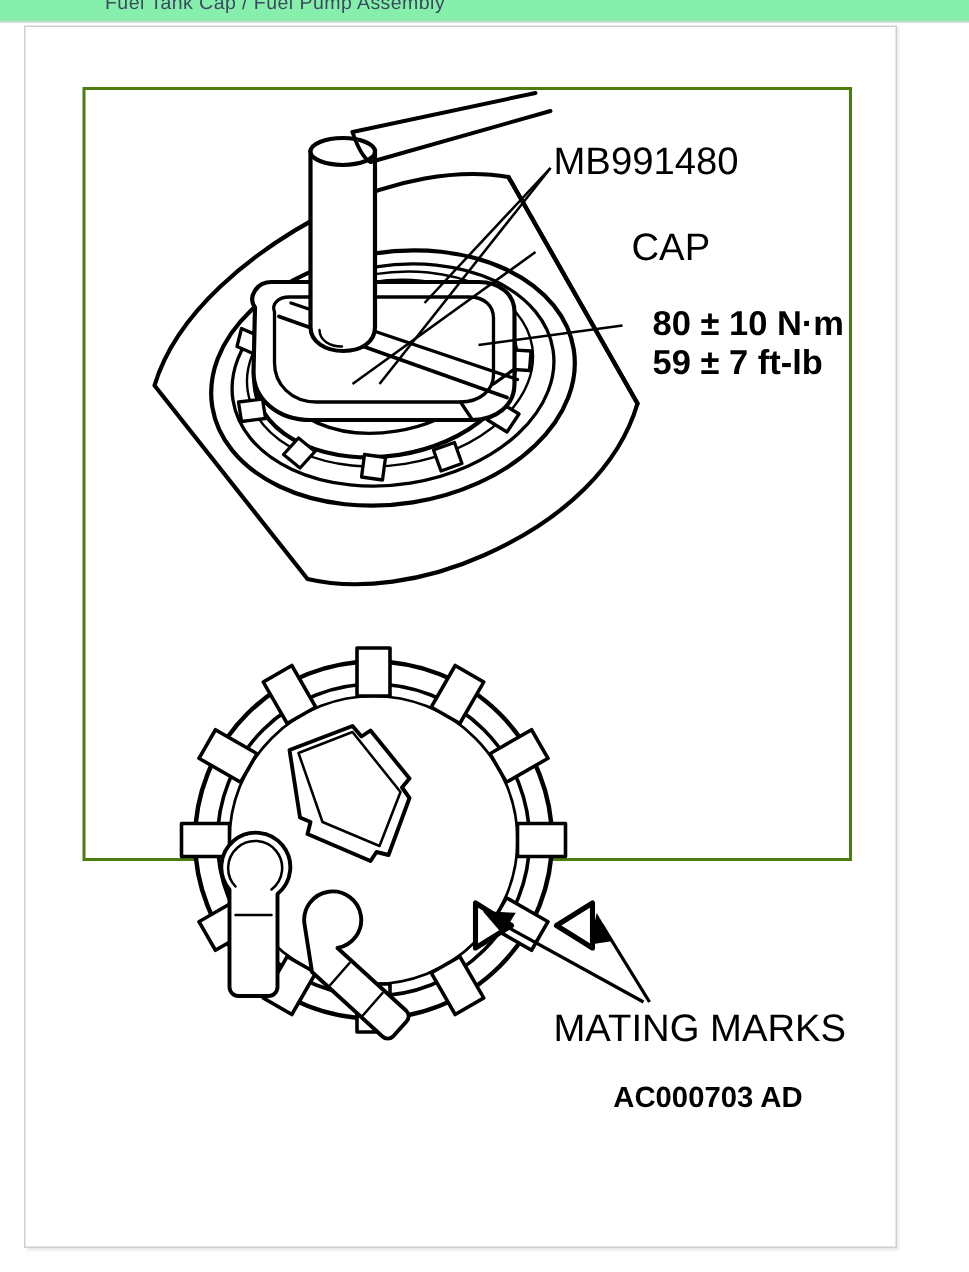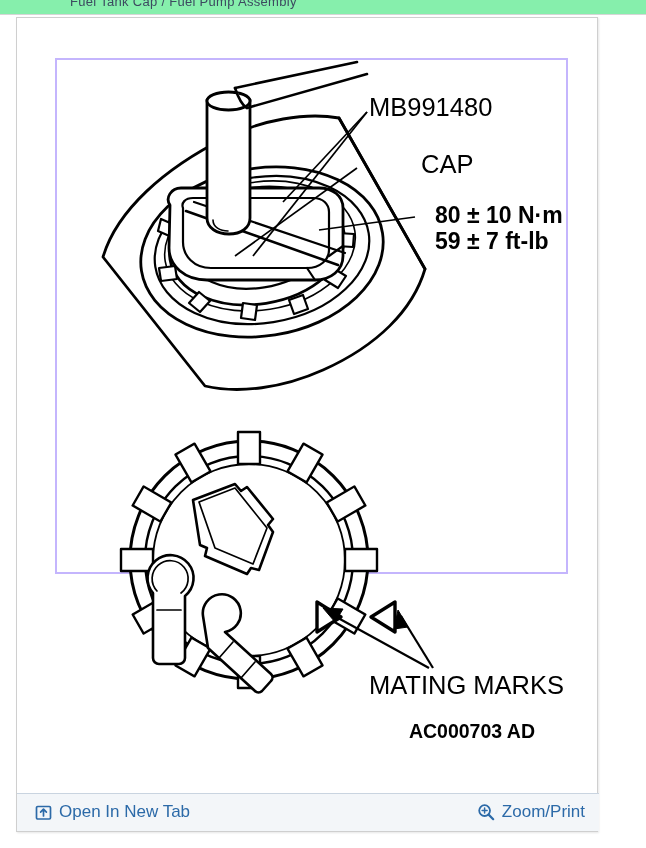--- a/index.html
+++ b/index.html
@@ -51,21 +51,21 @@
     width: 582px;
     height: 775px;
     overflow: hidden;
   }
   .figure-frame {
     position: absolute;
     left: 38px;
     top: 40px;
     width: 513px;
     height: 516px;
-    border: 2px solid #c4b5fd;
+    border: 2px solid #4d7c0f;
     box-sizing: border-box;
     background: #ffffff;
     padding-left: 32px;
   }
   .figure-svg {
     position: absolute;
     left: 0;
     top: 0;
   }
   .figure-toolbar {
@@ -281,37 +281,13 @@
         </g>
 
         <text class="fig-label" x="312" y="634" font-size="25.5" text-anchor="start">MATING MARKS</text>
 
         <text class="fig-label" x="478" y="678" font-size="19.5" font-weight="bold" text-anchor="end">AC000703 AD</text>
 
       </svg>
     </div>
   </div>
 
-  <div class="figure-toolbar">
-
-    <a class="toolbar-link link-open-new-tab">
-      <span class="tb-icon">
-        <svg width="17" height="17" viewBox="0 0 17 17">
-          <rect x="1.5" y="2.5" width="14" height="12.5" rx="1.2" fill="none" stroke="#2c6aa8" stroke-width="1.7"></rect>
-          <path d="M 8.5 12 L 8.5 5.4 M 5.6 8.2 L 8.5 5.2 L 11.4 8.2" fill="none" stroke="#2c6aa8" stroke-width="1.7" stroke-linecap="round" stroke-linejoin="round"></path>
-        </svg>
-      </span>
-      <span>Open In New Tab</span>
-    </a>
-
-    <a class="toolbar-link link-zoom-print">
-      <span class="tb-icon">
-        <svg width="18" height="18" viewBox="0 0 18 18">
-          <circle cx="7.6" cy="7.6" r="5.4" fill="none" stroke="#2c6aa8" stroke-width="1.8"></circle>
-          <path d="M 11.6 11.6 L 16.2 16.2" stroke="#2c6aa8" stroke-width="2.2" stroke-linecap="round"></path>
-          <path d="M 7.6 5.1 L 7.6 10.1 M 5.1 7.6 L 10.1 7.6" stroke="#2c6aa8" stroke-width="1.5" stroke-linecap="round"></path>
-        </svg>
-      </span>
-      <span>Zoom/Print</span>
-    </a>
-
-  </div>
 </div>
 
 </body></html>

